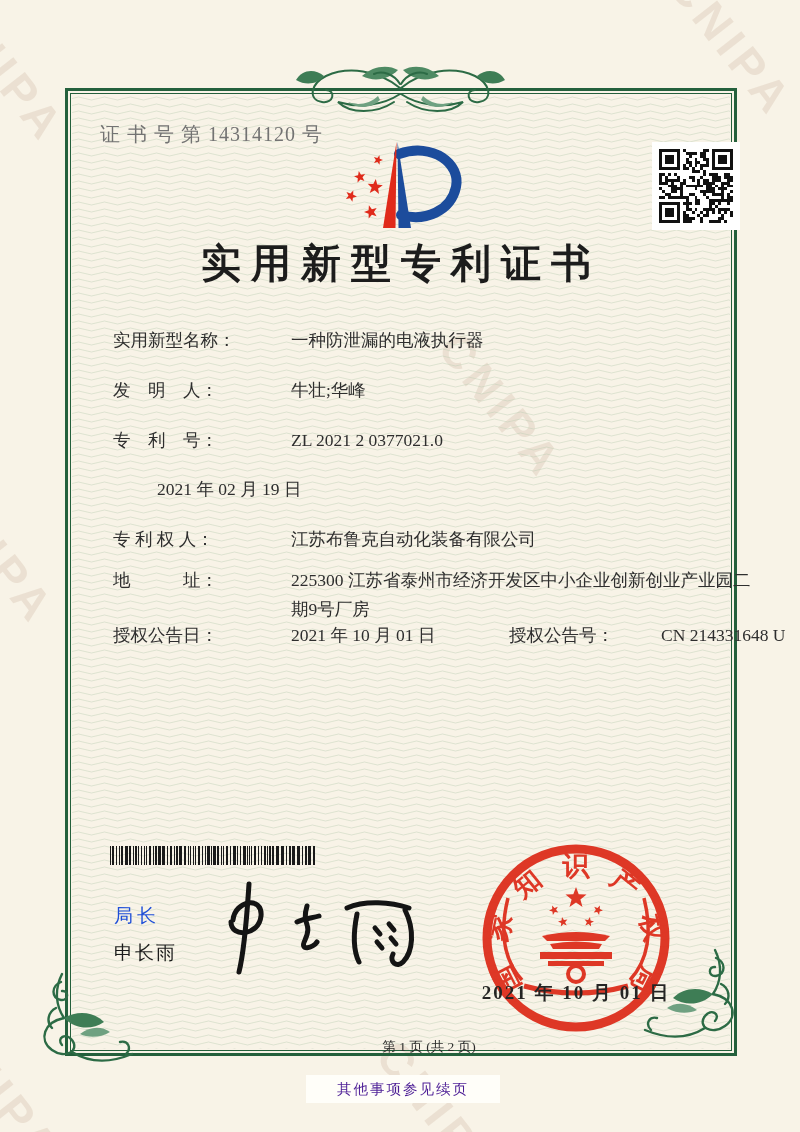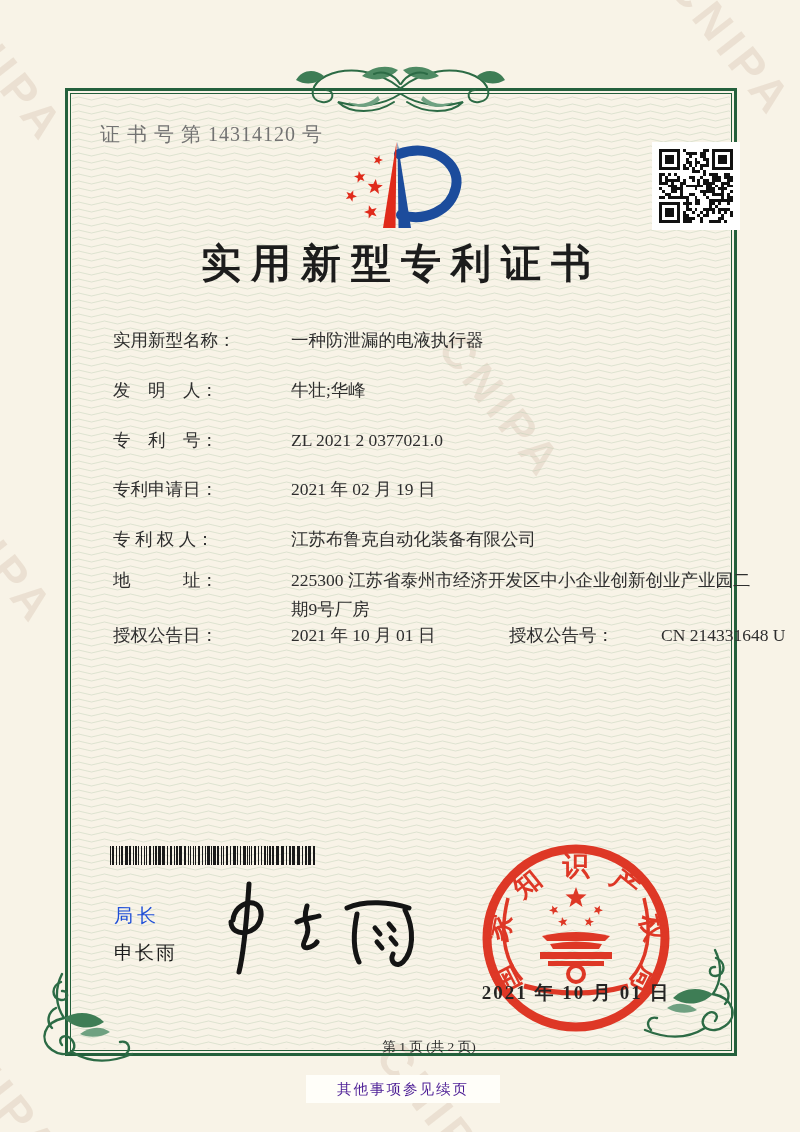--- a/index.html
+++ b/index.html
@@ -356,21 +356,20 @@
   </div>
   <div class="row r2">
     <span class="lab">发　明　人：</span>
     <span class="val">牛壮;华峰</span>
   </div>
   <div class="row r3">
     <span class="lab">专　利　号：</span>
     <span class="val">ZL 2021 2 0377021.0</span>
   </div>
   <div class="row r4">
-    <span class="lab">专利申请日：</span>
     <span class="val">2021 年 02 月 19 日</span>
   </div>
   <div class="row r5">
     <span class="lab">专 利 权 人：</span>
     <span class="val">江苏布鲁克自动化装备有限公司</span>
   </div>
   <div class="row r6">
     <span class="lab">地　　　址：</span>
     <span class="val">225300 江苏省泰州市经济开发区中小企业创新创业产业园二期9号厂房</span>
   </div>

